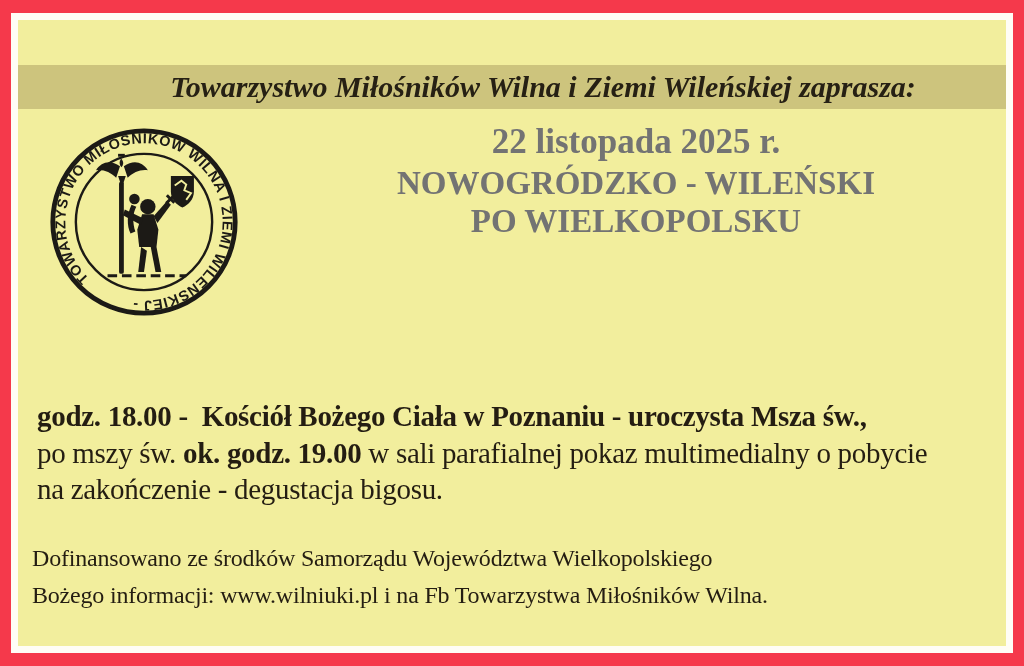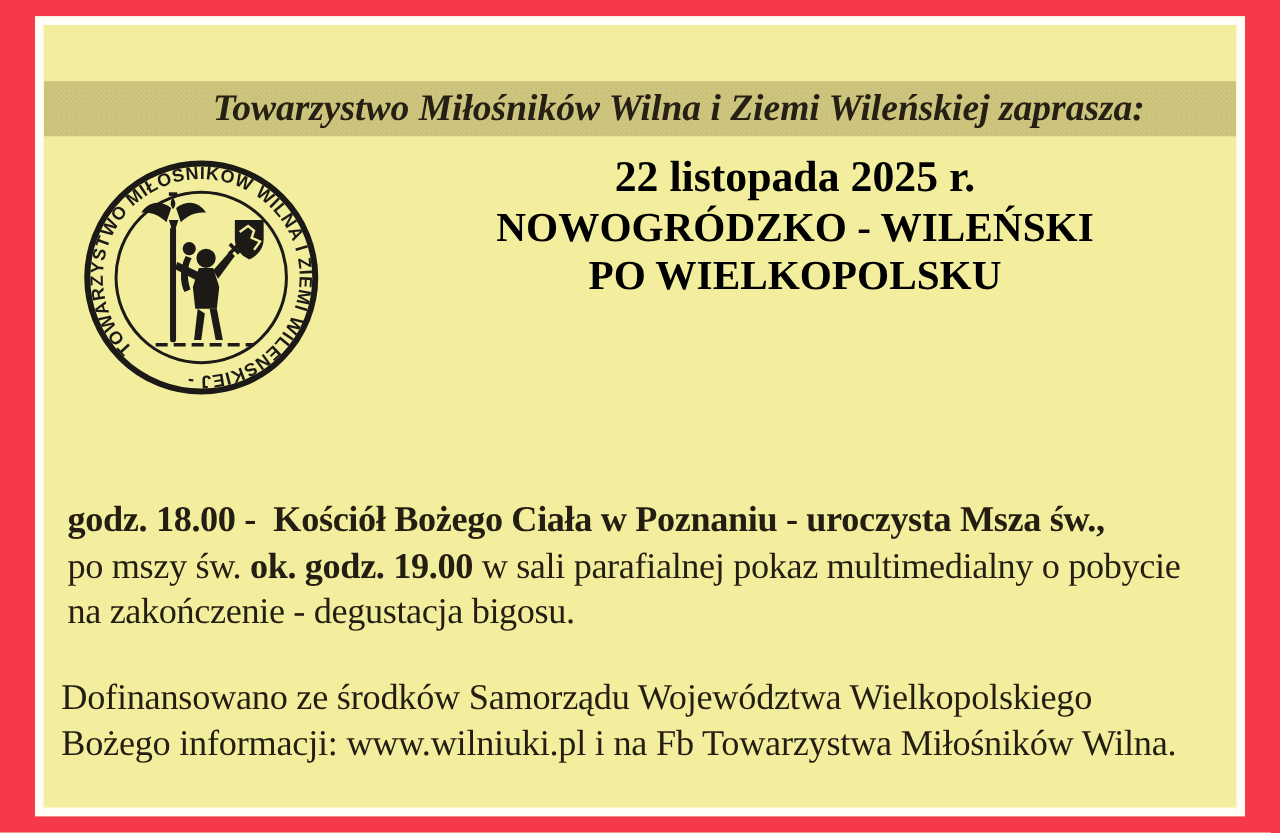--- a/index.html
+++ b/index.html
@@ -1,34 +1,34 @@
 <!DOCTYPE html>
 <html><head>
 <meta charset="utf-8">
 <style>
   html,body{margin:0;padding:0;}
   body{width:1024px;height:666px;overflow:hidden;font-family:"Liberation Serif",serif;}
-  .page{width:1024px;height:666px;background:#f5394b;box-sizing:border-box;padding:13px 28px;position:relative;}
+  .page{width:1024px;height:666px;background:#f5394b;box-sizing:border-box;padding:13px 11px;position:relative;}
   .inner{width:100%;height:100%;box-sizing:border-box;border:7px solid #fffdf6;background:#f2ee9d;position:relative;overflow:hidden;}
   .banner{position:absolute;left:0;right:0;top:45px;height:44px;background-color:#cdc47d;
           background-image:radial-gradient(#b5ac67 22%,rgba(0,0,0,0) 23%),radial-gradient(#c1b873 22%,rgba(0,0,0,0) 23%);
           background-size:4px 4px;background-position:0 0,2px 2px;
           display:flex;align-items:center;justify-content:center;padding-left:62px;}
   .banner-text{font-style:italic;font-weight:bold;font-size:30px;color:#262014;letter-spacing:0px;white-space:nowrap;}
   .seal{position:absolute;left:30px;top:106px;width:192px;height:192px;}
   .ring-text{font-family:"Liberation Sans",sans-serif;font-weight:bold;font-size:15px;letter-spacing:0.6px;fill:#1c1a16;}
-  .headings{position:absolute;left:250px;right:2px;top:102px;text-align:center;color:#000000;}
+  .headings{position:absolute;left:250px;right:2px;top:102px;text-align:center;color:#737373;}
   .date{font-weight:bold;font-size:35px;line-height:40px;}
   .title{font-weight:bold;font-size:60px;line-height:64px;margin-top:2px;letter-spacing:1px;}
   .subtitle{font-weight:bold;font-size:33px;line-height:38px;}
   .sub1{margin-top:2px;font-family:Liberation Serif, serif;}
   .body-text{position:absolute;left:19px;right:8px;top:330px;color:#241d12;font-size:29px;line-height:36.6px;letter-spacing:-0.3px;margin-top:48px;}
   .line{white-space:pre-wrap;}
   .b{font-weight:bold;}
-  .footer{position:absolute;left:14px;right:8px;top:520px;color:#241d12;font-size:29px;line-height:37px;letter-spacing:-0.2px;}
+  .footer{position:absolute;left:14px;right:8px;top:520px;color:#241d12;font-size:24px;line-height:37px;letter-spacing:-0.2px;}
 </style>
 </head>
 <body>
 
 <div class="page">
   <div class="inner">
 
     <div class="banner">
       <span class="banner-text">Towarzystwo Miłośników Wilna i Ziemi Wileńskiej zaprasza:</span>
     </div>

